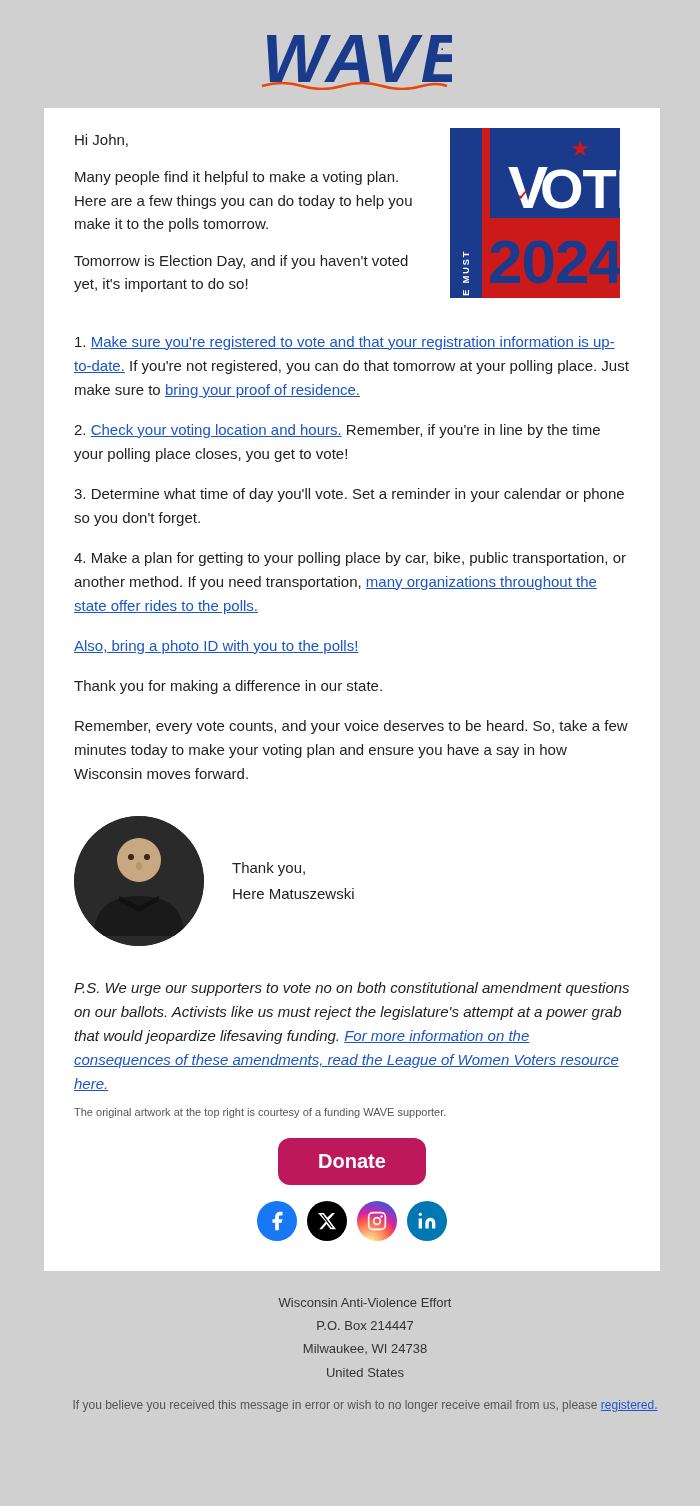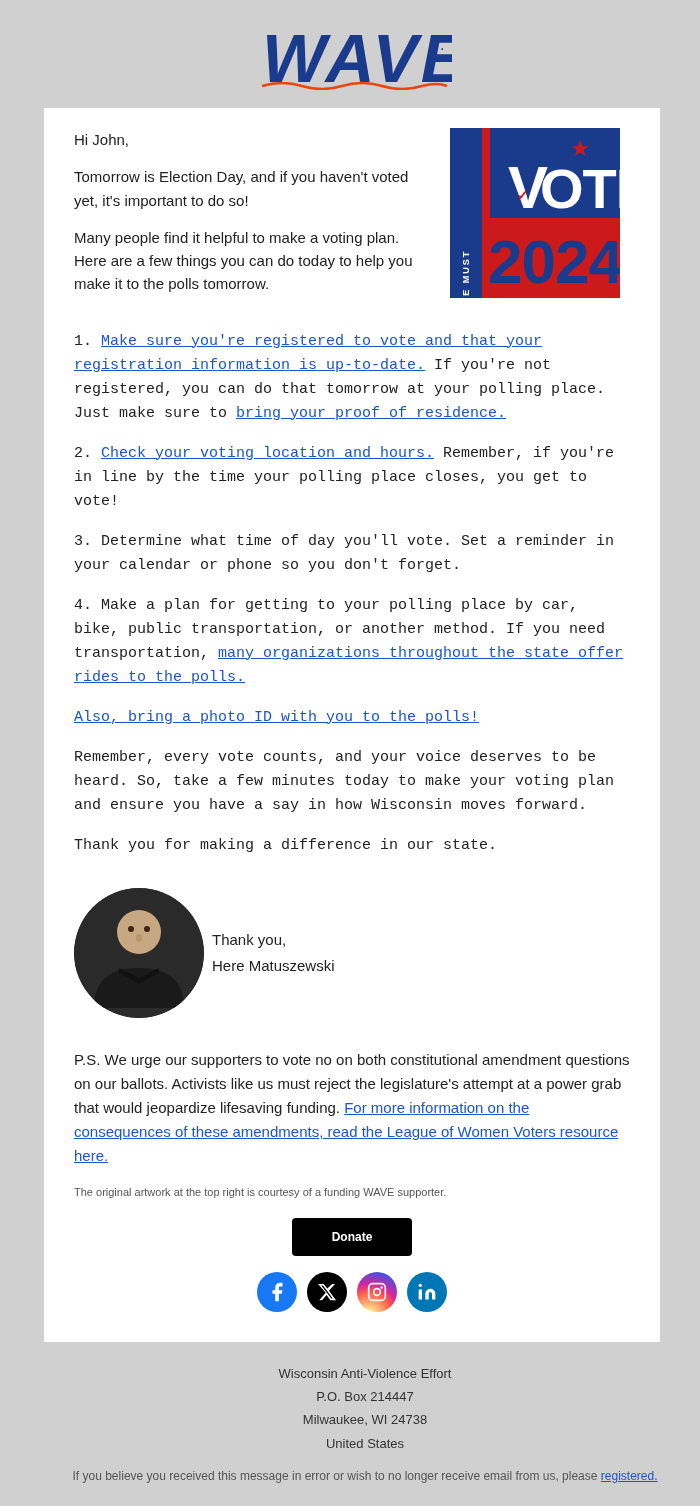--- a/index.html
+++ b/index.html
@@ -42,36 +42,35 @@
       line-height: 1.55;
     }
 
     .vote-badge {
       width: 180px;
       flex-shrink: 0;
     }
 
     .content-section {
       line-height: 1.6;
-      font-family: Liberation Mono, monospace;
     }
 
     .content-section p {
       margin-bottom: 16px;
     }
 
     a {
       color: #1a55cc;
       text-decoration: underline;
     }
 
     .signature-area {
       display: flex;
       align-items: center;
-      gap: 8px;
+      gap: 28px;
       margin: 30px 0 30px 0;
     }
 
     .avatar-circle {
       width: 130px;
       height: 130px;
       border-radius: 50%;
       background: #2a2a2a;
       overflow: hidden;
       flex-shrink: 0;
@@ -84,42 +83,43 @@
       width: 100%;
       height: 100%;
     }
 
     .signature-text {
       line-height: 1.7;
     }
 
     .ps-section {
       line-height: 1.6;
-      margin-bottom: 18px;
+      margin-bottom: 10px;
+      font-style: italic;
     }
 
     .artwork-credit {
       font-size: 11px;
       color: #555;
       margin-bottom: 20px;
     }
 
     .donate-area {
       text-align: center;
       margin: 20px 0 16px 0;
     }
 
     .donate-button {
-      background-color: #000000;
+      background-color: #be185d;
       color: white;
       border: none;
       padding: 12px 40px;
-      font-size: 12px;
+      font-size: 20px;
       font-weight: bold;
-      border-radius: 4px;
+      border-radius: 12px;
       cursor: pointer;
       text-decoration: none;
       display: inline-block;
     }
 
     .social-icons {
       display: flex;
       justify-content: center;
       gap: 10px;
       margin: 14px 0 0 0;
@@ -185,22 +185,22 @@
         <path d="M10 66 Q30 60 50 66 Q70 72 90 66 Q110 60 130 66 Q150 72 170 66 Q185 62 195 66" stroke="#e8460a" stroke-width="2.5" fill="none"></path>
       </svg>
     </div>
   </div>
 
   <div class="email-body">
 
     <div class="intro-section">
       <div class="intro-text">
         <p>Hi John,</p>
+        <p>Many people find it helpful to make a voting plan. Here are a few things you can do today to help you make it to the polls tomorrow.</p>
         <p>Tomorrow is Election Day, and if you haven't voted yet, it's important to do so!</p>
-        <p>Many people find it helpful to make a voting plan. Here are a few things you can do today to help you make it to the polls tomorrow.</p>
       </div>
       <div class="vote-badge">
         
         <svg width="170" height="170" viewBox="0 0 170 170" xmlns="http://www.w3.org/2000/svg">
 
           <rect width="170" height="170" fill="white"></rect>
 
           <rect x="0" y="0" width="32" height="170" fill="#1a3a8c"></rect>
           <text x="16" y="20" font-family="Arial Black, sans-serif" font-size="9" font-weight="900" fill="white" text-anchor="middle" writing-mode="vertical-lr" transform="rotate(180, 16, 85)" letter-spacing="2">WE MUST</text>
 
@@ -235,22 +235,22 @@
       <p>3. Determine what time of day you'll vote. Set a reminder in your calendar or phone so you don't forget.</p>
 
       <p>
         <span>4. Make a plan for getting to your polling place by car, bike, public transportation, or another method. If you need transportation, </span><a href="#">many organizations throughout the state offer rides to the polls.</a>
       </p>
 
       <p>
         <a href="#">Also, bring a photo ID with you to the polls!</a>
       </p>
 
+      <p>Thank you for making a difference in our state.</p>
       <p>Remember, every vote counts, and your voice deserves to be heard. So, take a few minutes today to make your voting plan and ensure you have a say in how Wisconsin moves forward.</p>
-      <p>Thank you for making a difference in our state.</p>
 
     </div>
 
     <div class="signature-area">
       <div class="avatar-circle">
 
         <svg viewBox="0 0 130 130" xmlns="http://www.w3.org/2000/svg">
           <circle cx="65" cy="65" r="65" fill="#2a2a2a"></circle>
 
           <circle cx="65" cy="44" r="22" fill="#c8a882"></circle>

